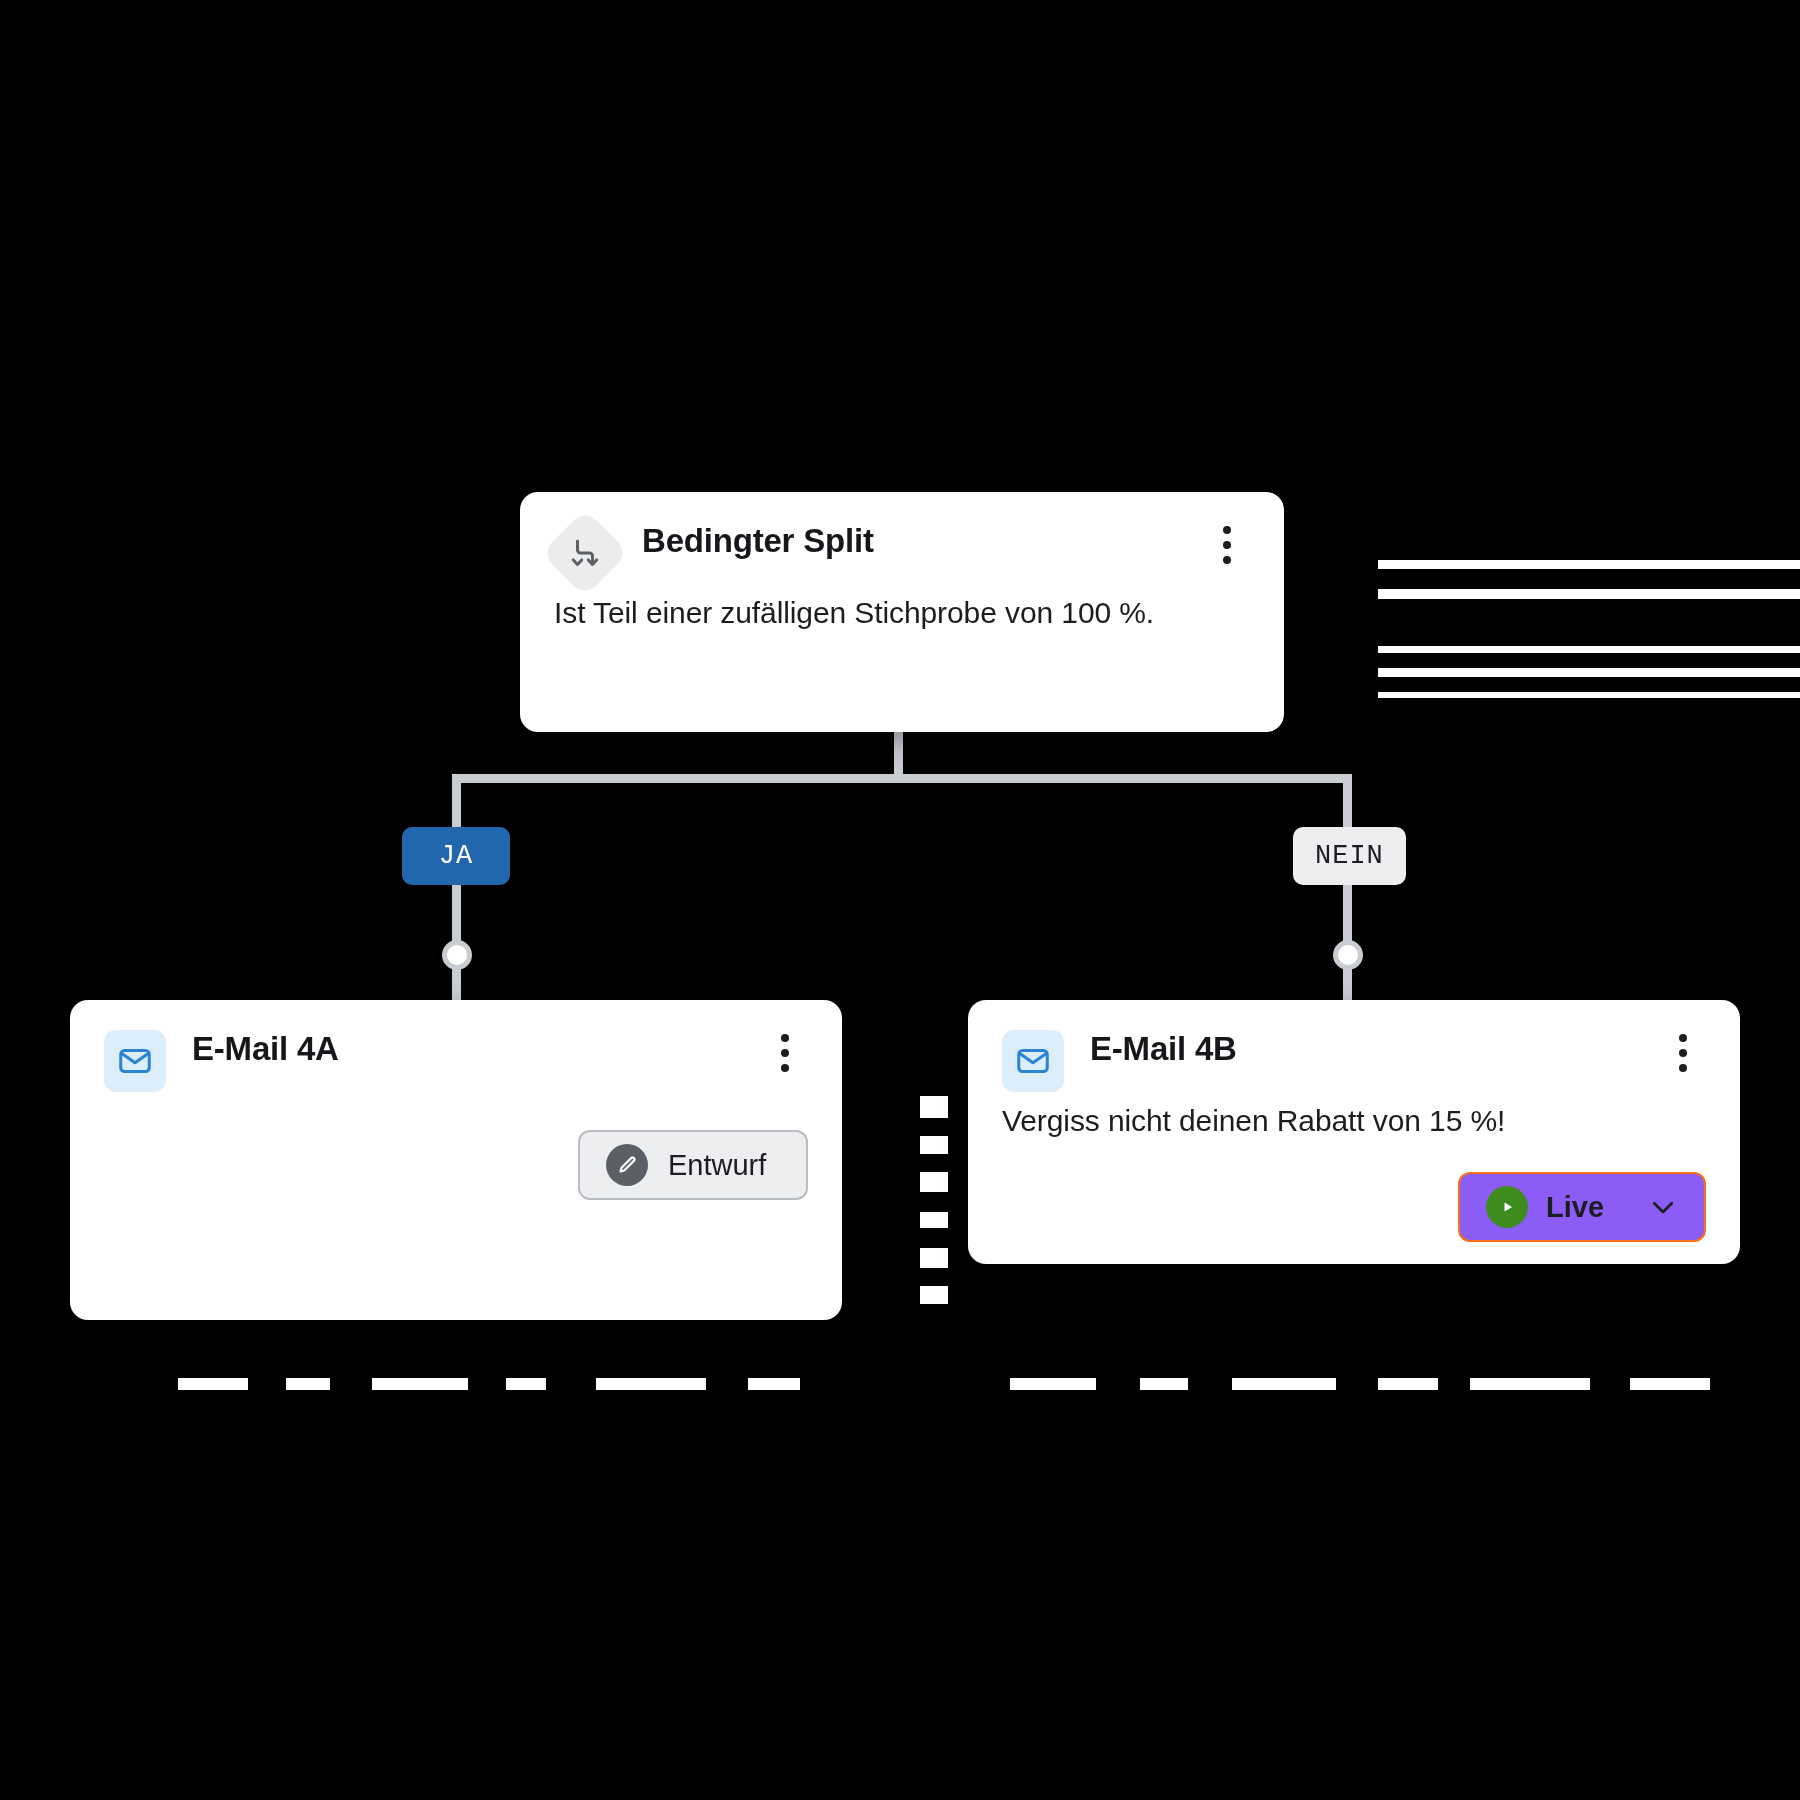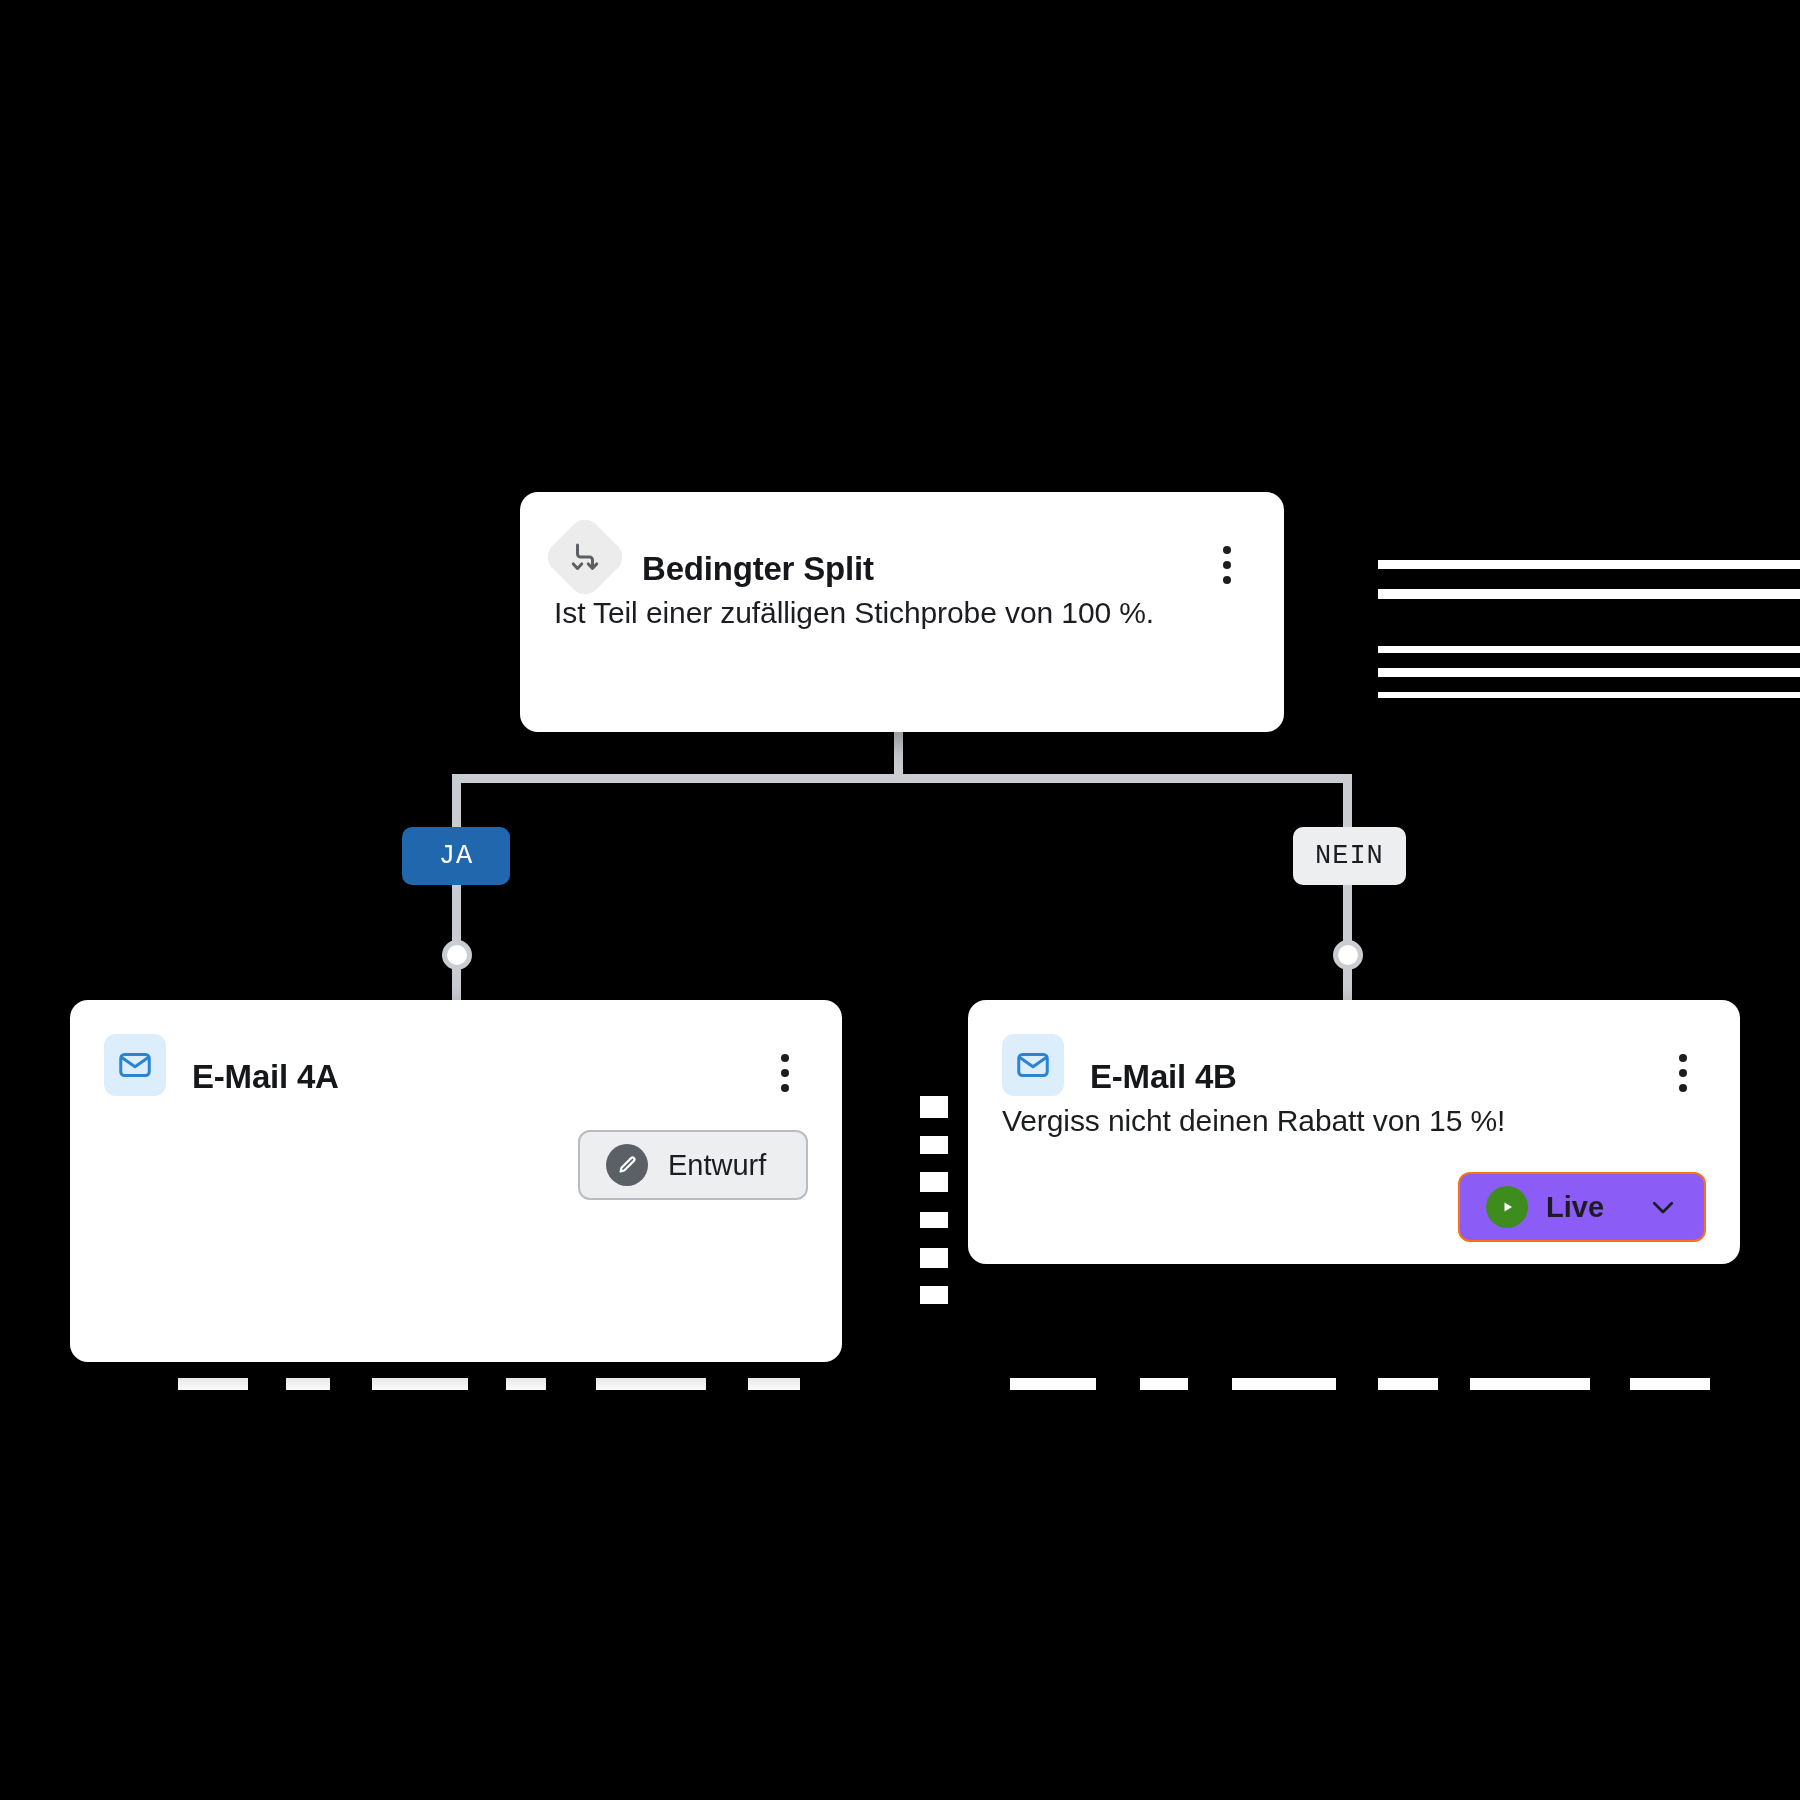--- a/index.html
+++ b/index.html
@@ -124,26 +124,26 @@
 
   
   .card {
     position: absolute;
     background: #ffffff;
     border-radius: 18px;
     box-shadow: 0 10px 26px rgba(0,0,0,0.30);
   }
 
   .card-split { left: 520px; top: 492px; width: 764px; height: 240px; }
-  .card-4a    { left: 70px;  top: 1000px; width: 772px; height: 362px; }
+  .card-4a    { left: 70px;  top: 1000px; width: 772px; height: 320px; }
   .card-4b    { left: 968px; top: 1000px; width: 772px; height: 264px; }
 
   .card-head {
     display: flex;
-    align-items: flex-end;
+    align-items: flex-start;
     padding: 30px 37px 0 34px;
     height: 96px;
   }
 
   .icon-tile {
     width: 62px; height: 62px;
     border-radius: 12px;
     display: flex;
     align-items: center;
     justify-content: center;

